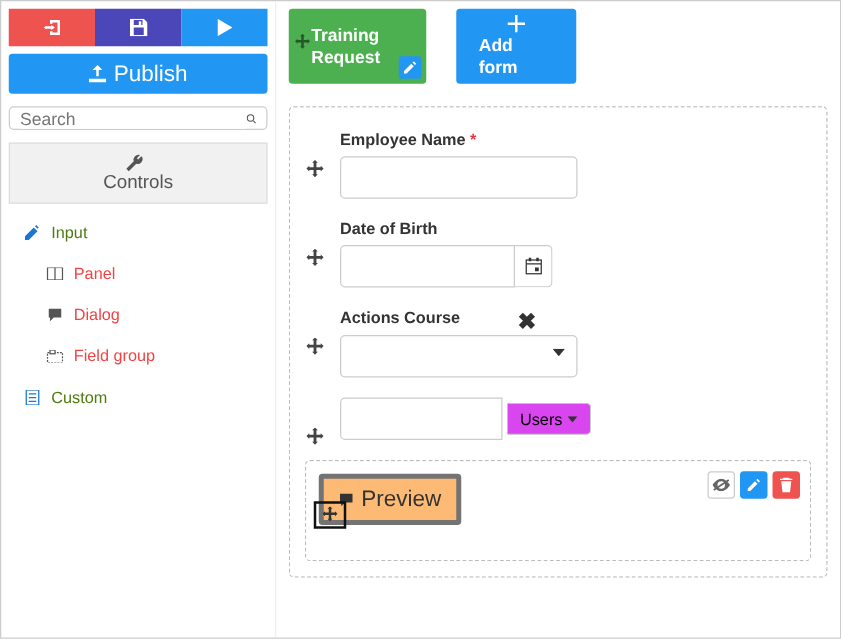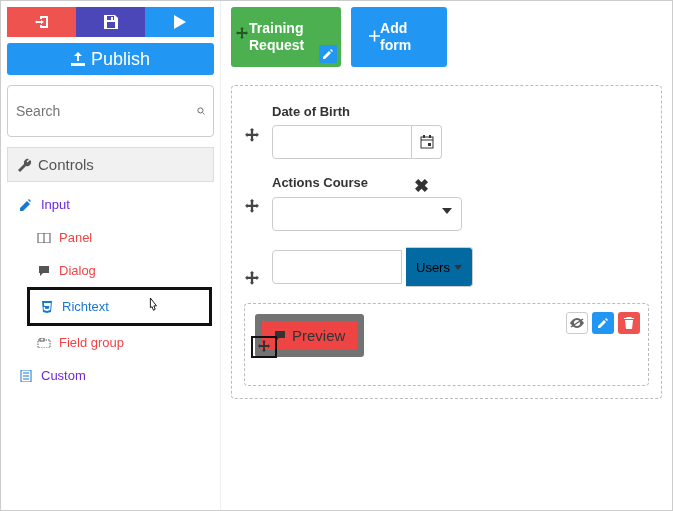--- a/index.html
+++ b/index.html
@@ -6,58 +6,58 @@
 body { background: #fff; width: 673px; height: 511px; overflow: hidden; border: 1px solid #ccc; }
 .container { display: flex; height: 100%; }
 .sidebar { width: 220px; padding: 6px; border-right: 1px solid #eee; }
 .top-buttons { display: flex; }
 .top-buttons .btn { flex: 1; height: 30px; color: #fff; display: flex; align-items: center; justify-content: center; font-size: 14px; }
 .btn-red { background: #ef5350; }
 .btn-indigo { background: #4c47b8; }
 .btn-blue { background: #2196f3; }
 .publish-btn { background: #2196f3; color: #fff; height: 32px; margin-top: 6px; display: flex; align-items: center; justify-content: center; border-radius: 3px; font-size: 18px; cursor: pointer; }
 .publish-btn svg { margin-right: 6px; }
-.search-box { margin-top: 10px; border: 1px solid #ccc; border-radius: 4px; height: 52px; display: flex; align-items: center; padding: 0 8px; }
+.search-box { margin-top: 10px; border: 1px solid #ccc; border-radius: 4px; height: 19px; display: flex; align-items: center; padding: 0 8px; }
 .search-box input { border: none; outline: none; flex: 1; font-size: 14px; }
-.controls-header { background: #f1f1f1; border: 1px solid #ddd; margin-top: 10px; padding: 8px 10px; color: #555; display: flex; align-items: center; font-size: 15px; }
+.controls-header { background: #f1f1f1; border: 1px solid #ddd; margin-top: 10px; padding: 8px 10px; color: #555; display: flex; align-items: center; font-size: 15px; flex-direction: column; }
 .controls-header svg { margin-right: 6px; }
 .tree { padding: 6px 2px; }
-.tree-item { display: flex; align-items: center; padding: 9px 10px; font-size: 13px; color: #6d28d9; cursor: pointer; }
+.tree-item { display: flex; align-items: center; padding: 9px 10px; font-size: 13px; color: #4d7c0f; cursor: pointer; }
 .tree-item svg, .tree-item .icon-slot { margin-right: 8px; width: 14px; display: inline-flex; justify-content: center; }
 .tree-sub { padding-left: 18px; }
 .tree-sub .tree-item { color: #ef4444; }
 .tree-sub .tree-item.active { color: #1976d2; border: 3px solid #111; position: relative; }
 .cursor { position: absolute; left: 116px; top: 6px; font-size: 16px; }
 .canvas { flex: 1; padding: 6px 10px; position: relative; }
-.tile-row { display: flex; gap: 10px; }
+.tile-row { display: flex; gap: 24px; }
 .tile { height: 60px; border-radius: 3px; color: #fff; display: flex; align-items: center; justify-content: center; position: relative; padding: 0 18px; font-size: 14px; font-weight: 600; }
 .tile-green { background: #4caf50; width: 110px; justify-content: flex-start; line-height: 1.2; }
 .tile-green .edit { position: absolute; right: 4px; bottom: 4px; background: #2196f3; width: 18px; height: 18px; display: flex; align-items: center; justify-content: center; border-radius: 2px; }
 .tile-green .move-dec { position: absolute; left: 4px; top: 20px; color: rgba(0,0,0,0.5); }
-.tile-blue { background: #2196f3; width: 96px; flex-direction: row; justify-content: center; line-height: 1.2; }
+.tile-blue { background: #2196f3; width: 96px; flex-direction: column; justify-content: center; line-height: 1.2; }
 .tile-blue svg { margin-bottom: 2px; }
 .form-area { margin-top: 18px; border: 1px dashed #bbb; border-radius: 4px; padding: 18px 12px 12px 12px; }
 .field { margin-bottom: 16px; position: relative; padding-left: 28px; }
 .field-label { font-size: 13px; color: #333; font-weight: 600; margin-bottom: 6px; display: block; }
 .required { color: #e53935; }
 .help { color: #2196f3; margin-left: 4px; font-weight: bold; }
 .move-handle { position: absolute; left: 0; top: 24px; color: #444; cursor: move; }
 .input-row { display: flex; align-items: center; gap: 4px; }
 .text-input { height: 34px; border: 1px solid #ccc; border-radius: 4px; padding: 0 8px; font-size: 13px; width: 190px; }
 .date-input-wrap { display: flex; }
 .date-btn { width: 30px; height: 34px; border: 1px solid #ccc; border-left: none; border-radius: 0 4px 4px 0; display: flex; align-items: center; justify-content: center; background: #fff; }
 .date-input-wrap .text-input { border-radius: 4px 0 0 4px; width: 140px; }
 .select-wrap { position: relative; width: 190px; }
 .select-wrap .text-input { width: 100%; }
 .select-caret { position: absolute; right: 10px; top: 12px; pointer-events: none; }
 .clear-x { color: #333; font-size: 18px; font-weight: bold; margin-left: 4px; cursor: pointer; }
-.users-btn { height: 40px; padding: 0 10px; border: 1px solid #ccc; border-left: none; background: #0369a1; border-radius: 0 4px 4px 0; font-size: 13px; display: flex; align-items: center; }
+.users-btn { height: 26px; padding: 0 10px; border: 1px solid #ccc; border-left: none; background: #d946ef; border-radius: 0 4px 4px 0; font-size: 13px; display: flex; align-items: center; }
 .manager-input { border-radius: 4px 0 0 4px; width: 130px; }
 .preview-block { border: 1px dashed #bbb; border-radius: 4px; padding: 10px 10px 28px 10px; position: relative; margin-top: 6px; }
-.preview-tab { display: inline-flex; align-items: center; background: #ef4444; border: 7px solid #737373; padding: 6px 12px; font-size: 15px; color: #333; border-radius: 3px; }
+.preview-tab { display: inline-flex; align-items: center; background: #fdba74; border: 4px solid #737373; padding: 6px 12px; font-size: 18px; color: #333; border-radius: 3px; }
 .preview-tab svg { margin-right: 6px; }
 .preview-actions { position: absolute; right: 8px; top: 8px; display: flex; gap: 4px; }
 .action-btn { width: 22px; height: 22px; display: flex; align-items: center; justify-content: center; border-radius: 3px; color: #fff; }
 .act-eye { background: #fff; border: 1px solid #ccc; color: #666; }
 .act-pen { background: #2196f3; }
 .act-del { background: #ef5350; }
 .preview-move { position: absolute; left: 6px; top: 32px; border: 2px solid #111; padding: 2px 4px; }
 svg { display: block; }
 </style>
 </head>
@@ -115,31 +115,20 @@
               <line x1="6" y1="0" x2="6" y2="10" stroke="#555"></line>
             </svg>
           <span>Panel</span>
         </div>
         <div class="tree-item">
           <svg width="12" height="12" viewBox="0 0 12 12">
               <path fill="#555" d="M1 1h10v7H5l-3 3V8H1V1z"></path>
             </svg>
           <span>Dialog</span>
         </div>
-        <div class="tree-item active">
-          <svg width="12" height="12" viewBox="0 0 12 12">
-              <path fill="#1976d2" d="M1 0h10l-1 11-4 1-4-1L1 0zm2 2l.3 3h5l-.2 2.5L6 8l-2-.5V6H2.5l.3 3L6 10l3.2-1 .6-7H3z"></path>
-            </svg>
-          <span>Richtext</span>
-          <span class="cursor">
-            <svg width="16" height="18" viewBox="0 0 16 18">
-                <path fill="#fff" stroke="#000" stroke-width="1" d="M5 1v11l2-1 1.5 4 2-1-1.5-4h3L5 1z"></path>
-              </svg>
-          </span>
-        </div>
         <div class="tree-item">
           <svg width="12" height="10" viewBox="0 0 12 10">
               <rect x="0" y="2" width="12" height="8" fill="none" stroke="#555" stroke-dasharray="1.5,1"></rect>
               <rect x="2" y="0" width="4" height="3" fill="#fff" stroke="#555"></rect>
             </svg>
           <span>Field group</span>
         </div>
       </div>
       <div class="tree-item">
         <svg width="10" height="12" viewBox="0 0 10 12">
@@ -171,20 +160,29 @@
       <div class="tile tile-blue">
         <svg width="14" height="14" viewBox="0 0 14 14">
             <path fill="#fff" d="M6 0h2v6h6v2H8v6H6V8H0V6h6V0z"></path>
           </svg>
         <span>Add form</span>
       </div>
     </div>
 
     <div class="form-area">
 
+      <div class="field">
+        <span class="move-handle">
+          <svg width="16" height="16" viewBox="0 0 14 14">
+              <path fill="#444" d="M7 0l2 2H8v3h3V4l2 2-2 2V7H8v3h1l-2 2-2-2h1V7H3v1L1 6l2-2v1h3V2H5l2-2z"></path>
+            </svg>
+        </span>
+        <label class="field-label"><span>Employee Name</span> <span class="required">*</span></label>
+        <input class="text-input" type="text" value="" style="">
+      </div>
 
       <div class="field">
         <span class="move-handle">
           <svg width="16" height="16" viewBox="0 0 14 14">
               <path fill="#444" d="M7 0l2 2H8v3h3V4l2 2-2 2V7H8v3h1l-2 2-2-2h1V7H3v1L1 6l2-2v1h3V2H5l2-2z"></path>
             </svg>
         </span>
         <label class="field-label"><span>Date of Birth</span></label>
         <div class="date-input-wrap">
           <input class="text-input" type="text" value="" style="">

